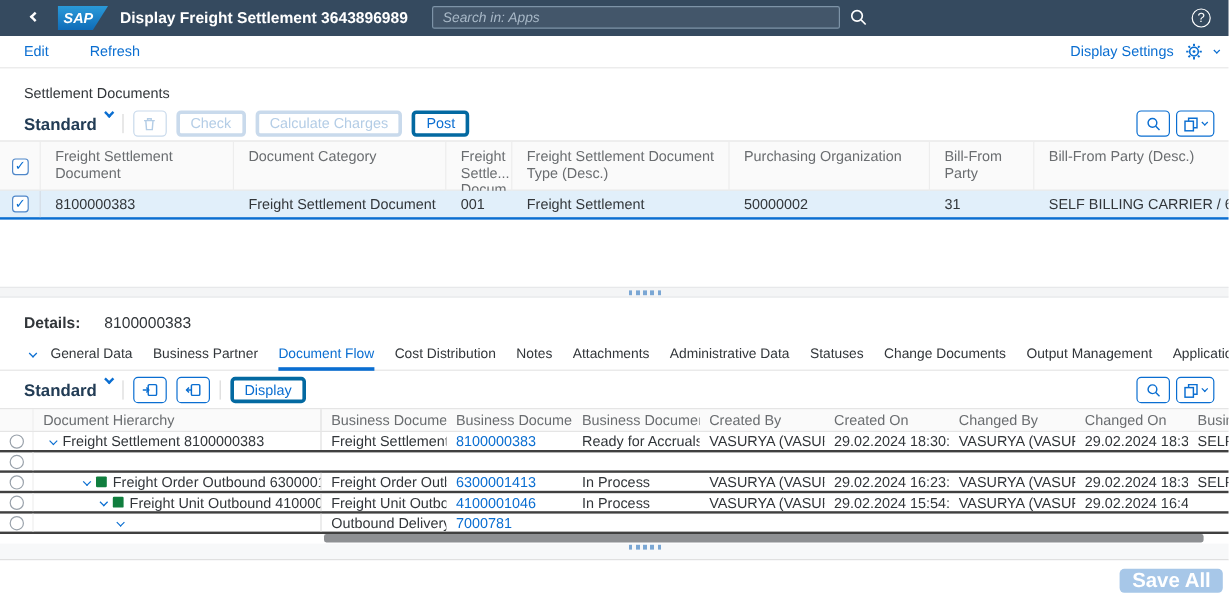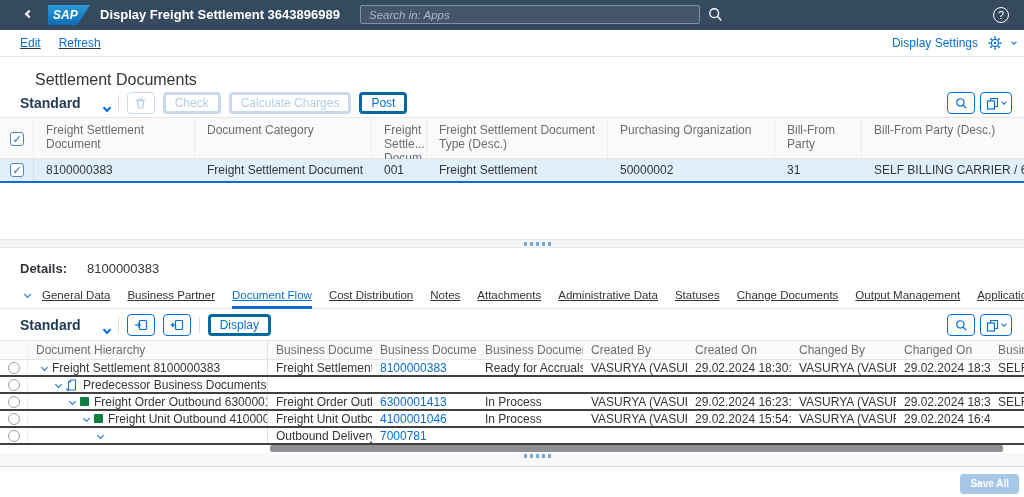--- a/index.html
+++ b/index.html
@@ -17,28 +17,28 @@
   .shell-title { position:absolute; left:100px; top:0; line-height:30px; color:#fff; font-weight:bold; font-size:13px; }
   .shell-search { position:absolute; left:360px; top:5px; width:340px; height:19px; background:rgba(255,255,255,0.07); border:1px solid #7d93a7; border-radius:2px; color:#fff; font-size:11.5px; padding:3px 8px; font-family:"Liberation Sans",sans-serif; }
   .shell-search::placeholder { font-style:italic; color:#a8b8c7; }
   .shell-mag { position:absolute; left:708px; top:7px; }
   .help-badge { position:absolute; left:993px; top:7px; width:16px; height:16px; border:1px solid #fff; border-radius:50%; color:#fff; font-size:11px; text-align:center; line-height:14px; }
   .help-badge::after { content:"?"; }
 
   
   .menubar { position:absolute; left:0; top:30px; width:1024px; height:27px; background:#fff; border-bottom:1px solid #e8e8e8; }
   .link { color:#0a6ed1; font-size:12px; cursor:pointer; }
-  .menubar .left { position:absolute; left:20px; top:0; line-height:26px; display:flex; gap:18px;text-decoration:underline; }
+  .menubar .left { position:absolute; left:20px; top:0; line-height:26px; display:flex; gap:34px; }
   .menubar .right { position:absolute; right:8px; top:0; line-height:26px; display:flex; gap:10px; align-items:center; }
 
   
-  .section-title { position:absolute; left:35px; top:71px; font-size:16px; color:#32363a; }
+  .section-title { position:absolute; left:20px; top:71px; font-size:12px; color:#32363a; }
 
   .toolbar { position:absolute; left:12px; right:12px; height:26px; display:flex; align-items:center; gap:8px; }
-  .variant { display:flex; align-items:flex-end; gap:23px; font-size:14px; font-weight:bold; color:#223c55; }
+  .variant { display:flex; align-items:flex-start; gap:7px; font-size:14px; font-weight:bold; color:#223c55; }
   .vsep { width:1px; height:16px; background:#d9d9d9; }
   .btn { display:inline-flex; align-items:center; justify-content:center; height:22px; padding:0 9px; border:3px solid #0369a1; border-radius:4px; background:#fff; color:#0a6ed1; font-size:12px; cursor:pointer; white-space:nowrap; }
   .btn.disabled { border-color:#c9daec; color:#b4cde6; cursor:default; }
   .iconbtn { display:inline-flex; align-items:center; justify-content:center; gap:3px; height:22px; min-width:28px; padding:0 5px; border:1px solid #0a6ed1; border-radius:4px; background:#fff; cursor:pointer; }
   .iconbtn.disabled { border-color:#c9daec; }
   .toolbar .right-grp { position:absolute; right:0; display:flex; gap:5px; }
 
   
   .t1-head { position:absolute; left:0; top:117px; width:1024px; height:42px; background:#fafafa; border-top:1px solid #e5e5e5; border-bottom:1px solid #e5e5e5; color:#6a6d70; }
   .t1-head .cell { position:absolute; top:0; height:42px; padding:5px 10px 0 12px; line-height:14px; overflow:hidden; border-right:1px solid #ededed; }
@@ -53,21 +53,21 @@
   
   .splitter { position:absolute; left:0; width:1024px; background:#f4f5f6; border-top:1px solid #e7e8ea; border-bottom:1px solid #e7e8ea; }
   .grip { position:absolute; left:524px; top:2px; width:27px; height:4px; background:repeating-linear-gradient(90deg,#7ba7d4 0 3px,transparent 3px 6px); }
 
   
   .details-hdr { position:absolute; left:20px; top:261px; font-size:13px; }
   .details-hdr b { margin-right:20px; }
   .tabbar { position:absolute; left:0; top:283px; width:1024px; height:26px; border-bottom:1px solid #e5e5e5; }
   .tabbar .collapse { position:absolute; left:25px; top:9px; }
   .tabs { position:absolute; left:42px; top:0; display:flex; gap:17px; height:26px; font-size:11.5px; }
-  .tab { line-height:24px; color:#32363a; cursor:pointer; white-space:nowrap; border-bottom:3px solid transparent;text-decoration:underline; }
+  .tab { line-height:24px; color:#32363a; cursor:pointer; white-space:nowrap; border-bottom:3px solid transparent; }
   .tab.active { color:#0a6ed1; border-bottom-color:#0a6ed1; }
 
   
   .t2-head { position:absolute; left:0; top:340px; width:1024px; height:20px; background:#fafafa; border-top:1px solid #e5e5e5; border-bottom:1px solid #e5e5e5; color:#6a6d70; }
   .t2-head .cell, .t2-row .cell { position:absolute; top:0; height:100%; padding:0 6px 0 8px; white-space:nowrap; overflow:hidden; }
   .t2-head .cell { line-height:18px; }
   .t2-row { position:absolute; left:0; width:1024px; height:17px; border-bottom:2px solid #404040; }
   .t2-row .cell { line-height:16px; }
   .t2-c0{left:0;width:28px;border-right:1px solid #efefef;}
   .t2-c1{left:28px;width:240px;border-right:1px solid #e0e0e0;}
@@ -80,21 +80,21 @@
   .gsq { width:9px; height:9px; background:#107e3e; border-radius:1px; flex:none; }
   .linktxt { color:#0a6ed1; cursor:pointer; }
 
   .hscroll-thumb { position:absolute; left:270px; top:445px; width:733px; height:7px; background:#8e9093; border-radius:2px; }
 
   .grip-band { position:absolute; left:0; top:453px; width:1024px; height:14px; background:#f7f8f9; border-bottom:1px solid #dadada; }
   .grip-band .grip { top:1px; }
 
   
   .footer { position:absolute; left:0; top:467px; width:1024px; height:30px; background:#fff; }
-  .saveall { position:absolute; right:5px; top:7px; height:20px; padding:0 10px; background:#a7c7e8; color:#fff; font-weight:bold; font-size:10px; border:none; border-radius:4px; line-height:20px; }
+  .saveall { position:absolute; right:5px; top:7px; height:20px; padding:0 10px; background:#a7c7e8; color:#fff; font-weight:bold; font-size:17px; border:none; border-radius:4px; line-height:20px; }
 
   svg { display:block; }
 </style>
 </head>
 <body>
 
 <div id="app">
 
   <div class="shell">
     <span class="chev white left shell-back"></span>
@@ -292,33 +292,20 @@
     <div class="cell t2-c6">29.02.2024 18:30:04 ...</div>
     <div class="cell t2-c7">VASURYA (VASURYA)</div>
     <div class="cell t2-c8">29.02.2024 18:30:04 ...</div>
     <div class="cell t2-c9">SELF</div>
   </div>
 
   <div class="t2-row" style="top:377px;">
     <div class="cell t2-c0">
         <span class="radio"></span>
       </div>
-    <div class="cell t2-c1">
-        <span class="hier" style="padding-left:20px;">
-          <span class="tree-chev"></span>
-          <span>
-            <svg width="12" height="12" viewBox="0 0 12 12" stroke="#0a6ed1" fill="none" stroke-width="1">
-              <path d="M4.5 1h5v10h-7V3z"></path>
-              <path d="M4.5 1v2h-2"></path>
-              <path d="M1 11.2l2.2-2.2M1 11.2V9.4M1 11.2h1.8"></path>
-            </svg>
-          </span>
-          <span>Predecessor Business Documents</span>
-        </span>
-      </div>
     <div class="cell t2-c2"></div>
     <div class="cell t2-c3"></div>
     <div class="cell t2-c4"></div>
     <div class="cell t2-c5"></div>
     <div class="cell t2-c6"></div>
     <div class="cell t2-c7"></div>
     <div class="cell t2-c8"></div>
     <div class="cell t2-c9"></div>
   </div>
 

